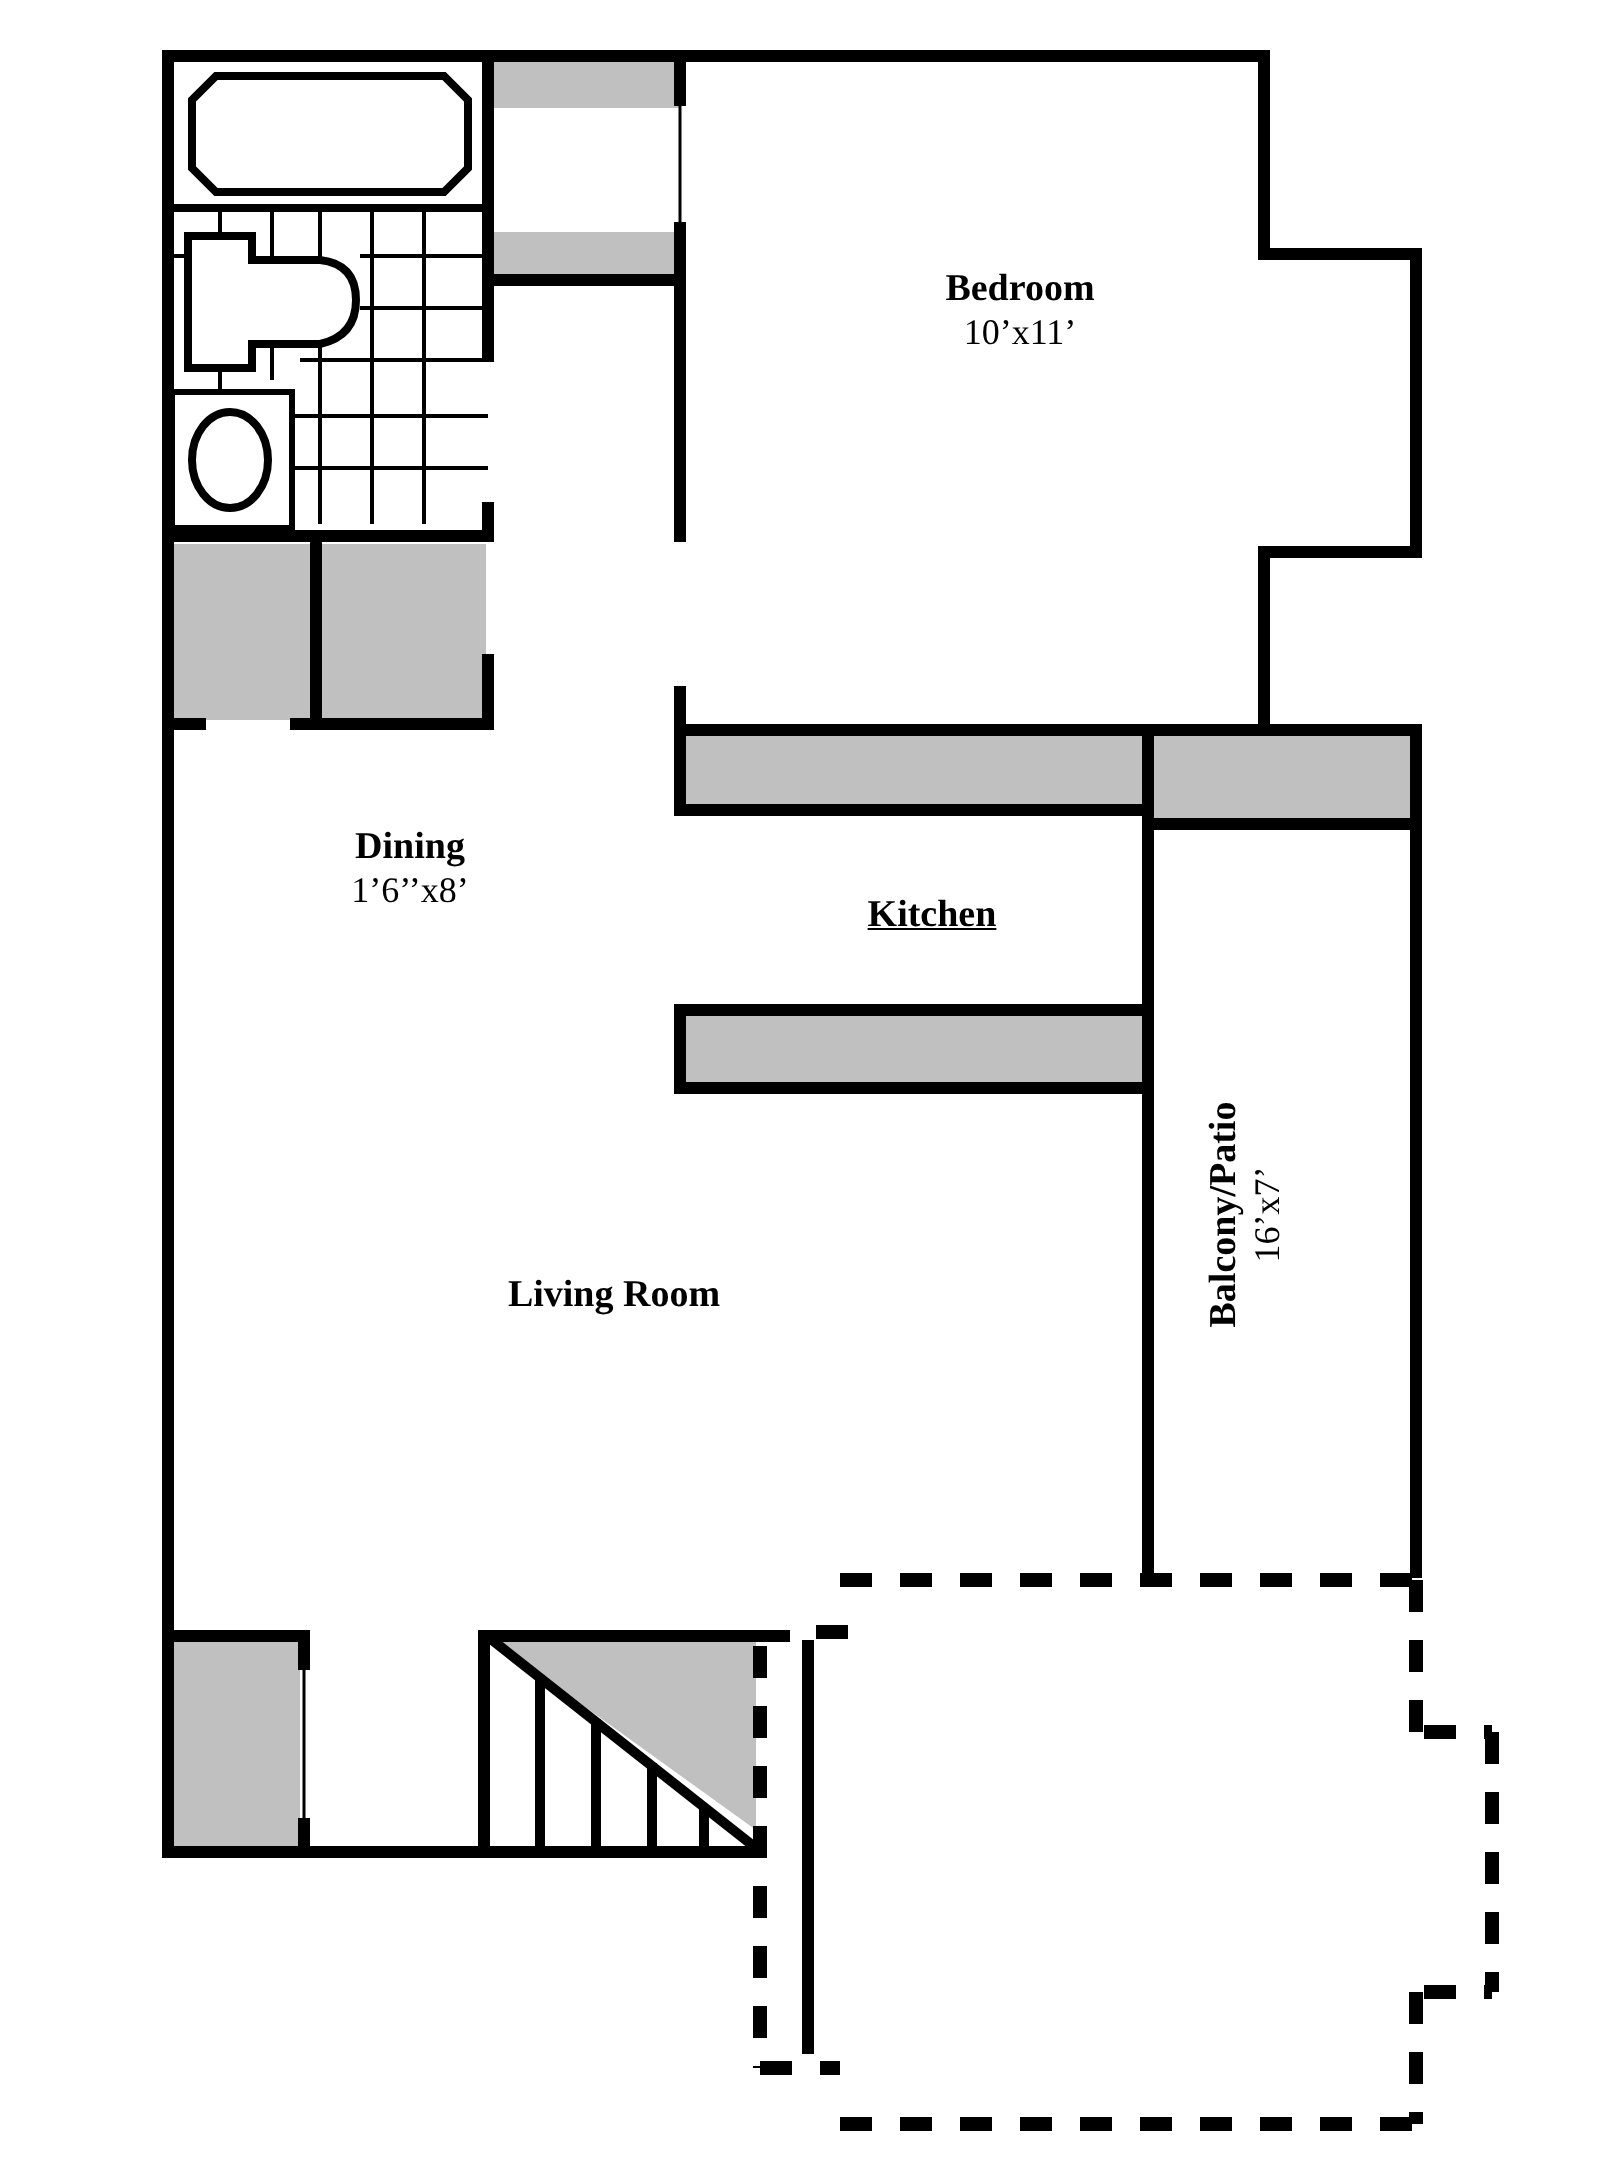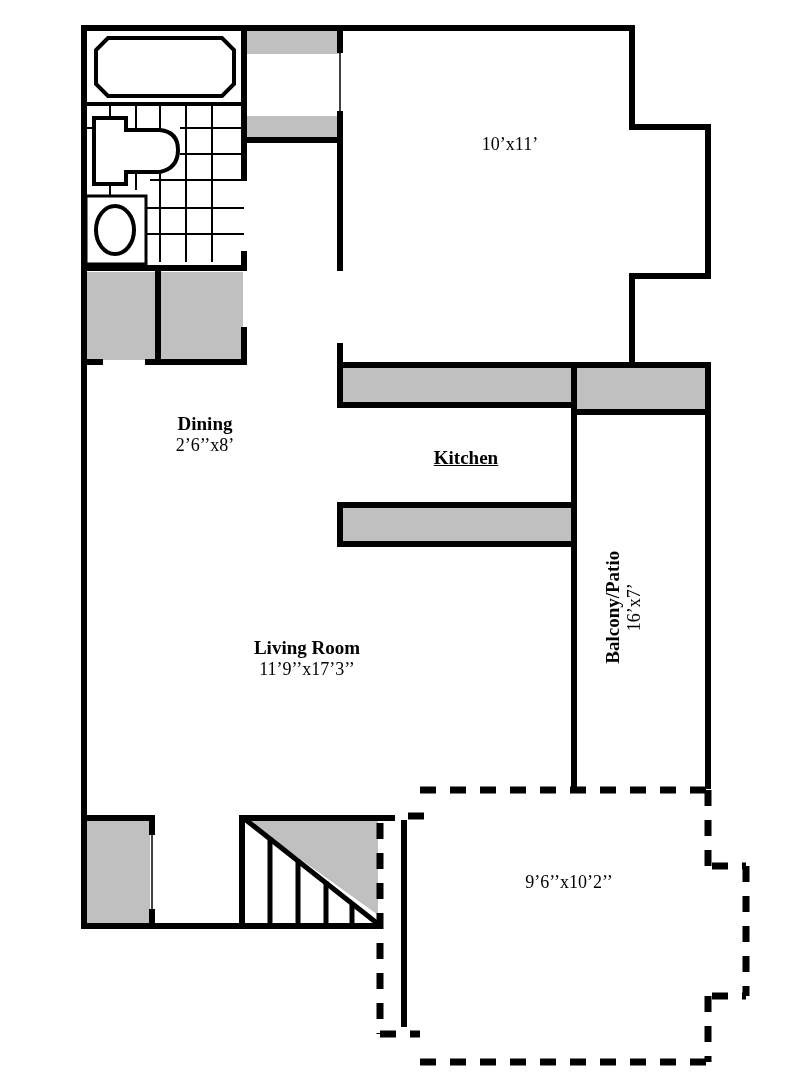--- a/index.html
+++ b/index.html
@@ -118,37 +118,36 @@
     <line x1="712" y1="996" x2="746" y2="996"></line>
     <line x1="708" y1="996" x2="708" y2="1062"></line>
     <line x1="420" y1="1062" x2="708" y2="1062"></line>
     <line x1="380" y1="823" x2="380" y2="1034"></line>
     <line x1="408" y1="816" x2="424" y2="816"></line>
     <line x1="380" y1="1034" x2="420" y2="1034"></line>
   </g>
 </svg>
 
 <div class="room-label" style="left:410px; top:134px; width:200px;">
+  <span class="name">Bedroom</span>
   <span class="dim">10’x11’</span>
 </div>
 
 <div class="room-label" style="left:105px; top:413px; width:200px;font-family:Liberation Serif, serif;">
   <span class="name">Dining</span>
-  <span class="dim">2’6’’x8’</span>
+  <span class="dim">1’6’’x8’</span>
 </div>
 
 <div class="room-label" style="left:366px; top:447px; width:200px;text-decoration:underline;">
   <span class="name">Kitchen</span>
 </div>
 
 <div class="room-label rot" style="left:523px; top:586px; width:200px;">
   <span class="name">Balcony/Patio</span>
   <span class="dim">16’x7’</span>
 </div>
 
 <div class="room-label" style="left:207px; top:637px; width:200px;font-family:Liberation Serif, serif;">
   <span class="name">Living Room</span>
-  <span class="dim">11’9’’x17’3’’</span>
 </div>
 
 <div class="room-label" style="left:469px; top:872px; width:200px;">
-  <span class="dim">9’6’’x10’2’’</span>
 </div>
 
 </body></html>

